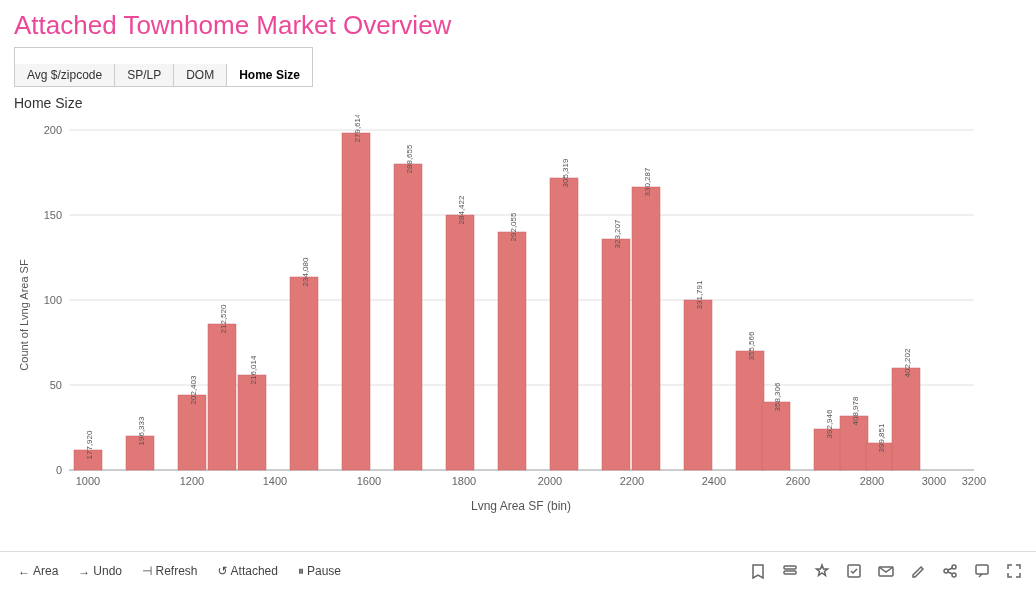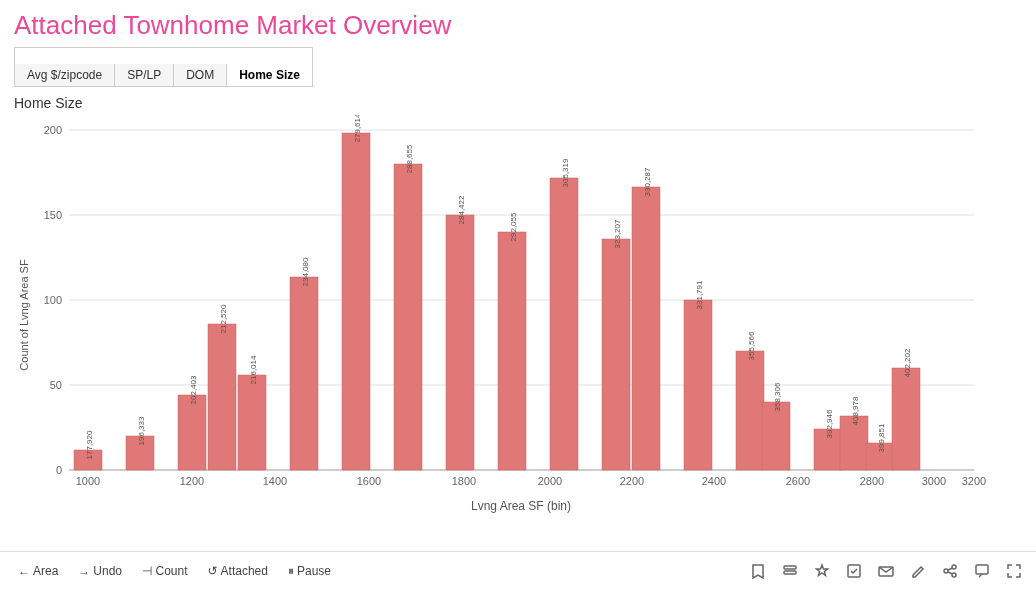--- a/index.html
+++ b/index.html
@@ -242,21 +242,21 @@
     <div class="toolbar-btn">
       <span>←</span>
       <span>Area</span>
     </div>
     <div class="toolbar-btn">
       <span>→</span>
       <span>Undo</span>
     </div>
     <div class="toolbar-btn">
       <span>⊣</span>
-      <span>Count</span>
+      <span>Refresh</span>
     </div>
     <div class="toolbar-btn">
       <span>↺</span>
       <span>Attached</span>
     </div>
     <div class="toolbar-btn">
       <span>⏸</span>
       <span>Pause</span>
     </div>
   </div>

